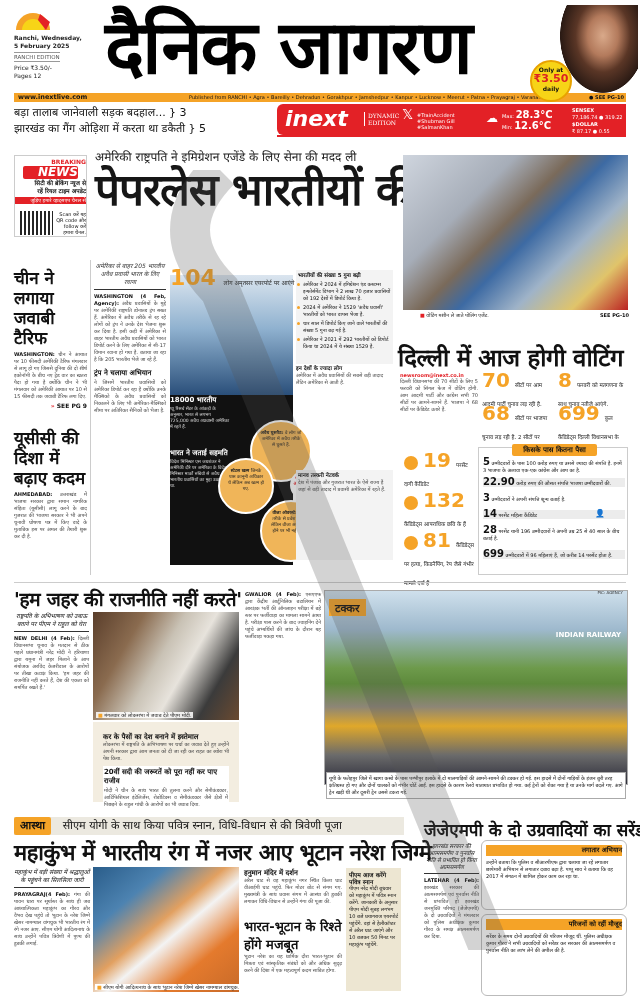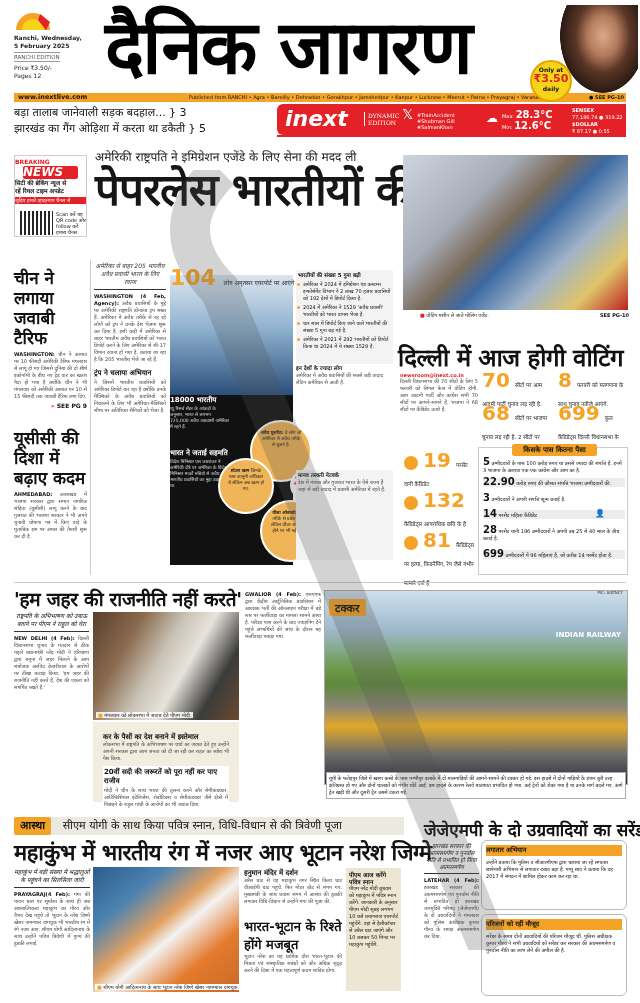--- a/index.html
+++ b/index.html
@@ -19,21 +19,21 @@
 .teaser{left:14px;font-size:11px;color:#111}
 .inext-bar{left:277px;top:104px;width:349px;height:31px;background:#e32126;border-radius:6px 0 0 6px;color:#fff}
 .inext-logo{position:absolute;left:8px;top:2px;font-size:22px;font-weight:bold;font-style:italic}
 .dyn{position:absolute;left:47px;top:8px;font-size:6px;line-height:7px;font-family:"DejaVu Serif",serif;border-left:1px solid #fff;padding-left:3px;margin-left:40px}
 .xtags{position:absolute;left:140px;top:8px;font-size:5px;line-height:6px}
 .xtags .x{position:absolute;left:-15px;top:-1px;font-size:14px}
 .weather{position:absolute;left:225px;top:6px;font-size:5px;line-height:10px}
 .weather b{font-size:10px}
 .market{position:absolute;left:295px;top:3px;font-size:5px;line-height:7px}
 .rule-red{left:277px;top:135px;width:349px;height:2px;background:#e32126}
-.breaking{left:14px;top:155px;width:73px;height:82px;border:1px solid #ccc;font-size:6px;text-align:left;line-height:8px}
+.breaking{left:14px;top:155px;width:73px;height:82px;border:1px solid #ccc;font-size:6px;text-align:right;line-height:8px}
 .breaking .bn{color:#e32126;font-weight:bold;font-size:6px;margin-top:2px}
 .breaking .news{background:#e32126;color:#fff;font-weight:bold;font-size:12px;margin:0 8px;border-radius:2px;font-style:italic;line-height:13px}
 .breaking .red{background:#e32126;color:#fff;font-size:5px;line-height:7px;margin:2px 0}
 .qr{position:absolute;left:5px;top:55px;width:33px;height:24px;background:repeating-linear-gradient(90deg,#000 0 2px,#fff 2px 4px),#000;opacity:.85}
 .qrtxt{position:absolute;left:41px;top:55px;width:30px;font-size:5px;line-height:6px}
 .kicker{left:95px;top:148px;font-size:12px;color:#222}
 .headline{left:95px;top:162px;font-size:44px;font-weight:900;line-height:56px;letter-spacing:-1px;color:#161616}
 .hed2{font-size:17px;font-weight:bold;line-height:20px;color:#111}
 .body{font-size:5px;line-height:7px;color:#444;text-align:justify}
 .dateline{font-weight:bold;color:#111}
@@ -59,21 +59,21 @@
 .pm-photo{left:93px;top:612px;width:146px;height:108px;background:linear-gradient(120deg,#5a3e2b 0,#8a6b4f 25%,#c9c2b5 45%,#e7e3dc 60%,#3b3b3b 80%,#6b4a30 100%)}
 .beige{background:#f3ede0}
 .train-photo{left:324px;top:590px;width:304px;height:195px;border:1px solid #aaa;background:linear-gradient(180deg,#cfe0ec 0,#9eb9cd 20%,#6d9a4b 40%,#5e8a3c 48%,#8d8676 60%,#e0a82a 70%,#6b6b6b 85%,#2c2c3a 100%)}
 .tag{background:#f5a327;color:#111;font-weight:bold}
 .astha{left:14px;top:817px;width:390px;height:18px;background:#ece9e0;font-size:11px;line-height:18px}
 .astha .tag{padding:0 6px;display:inline-block;border-radius:2px}
 .maha-h{left:14px;top:836px;font-size:22px;font-weight:bold;letter-spacing:-.5px;color:#111;white-space:nowrap}
 .kumbh-photo{left:93px;top:867px;width:146px;height:125px;background:linear-gradient(140deg,#2a5d8a 0,#4d83b1 25%,#e2a060 45%,#f3f3f3 55%,#e47a2d 75%,#c86a29 100%)}
 .jmm-h{left:424px;top:818px;font-size:17px;font-weight:bold;color:#111;white-space:nowrap}
 .jbox{border:1px solid #bbb;border-radius:6px;font-size:5px;line-height:7px;padding:4px}
-.jbox .t{background:#f5a327;text-align:left;font-weight:bold;font-size:6.5px;line-height:11px;margin-bottom:3px}
+.jbox .t{background:#f5a327;text-align:right;font-weight:bold;font-size:6.5px;line-height:11px;margin-bottom:3px}
 .pm-note{left:346px;top:868px;width:55px;height:123px;background:#ede6d2;font-size:5px;line-height:7px;padding:3px}
 .watermark{left:160px;top:170px;width:380px;height:780px;pointer-events:none;opacity:.25}
 .divider{background:#ccc}
 .red-dot{color:#e32126}
 </style>
 </head>
 <body>
 
 <div class="abs mast-logo">
   <svg width="38" height="22" viewBox="0 0 38 22">

